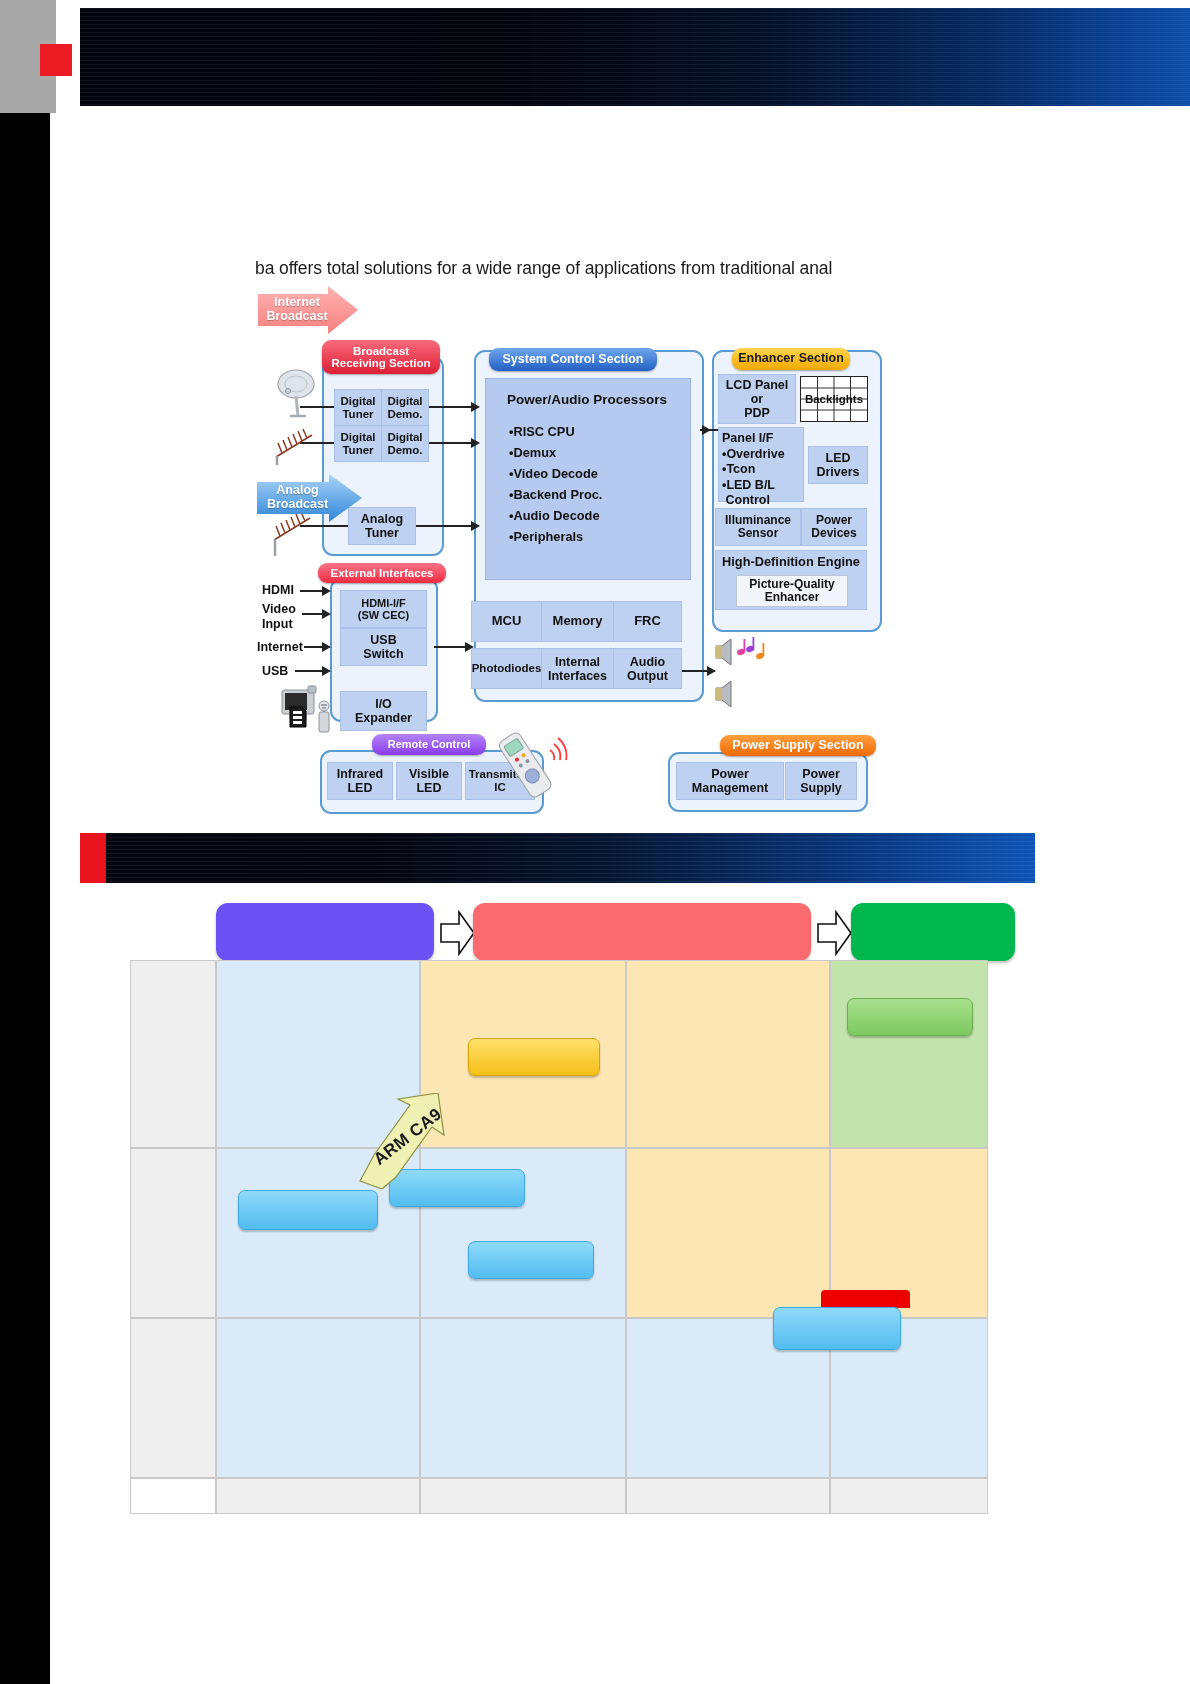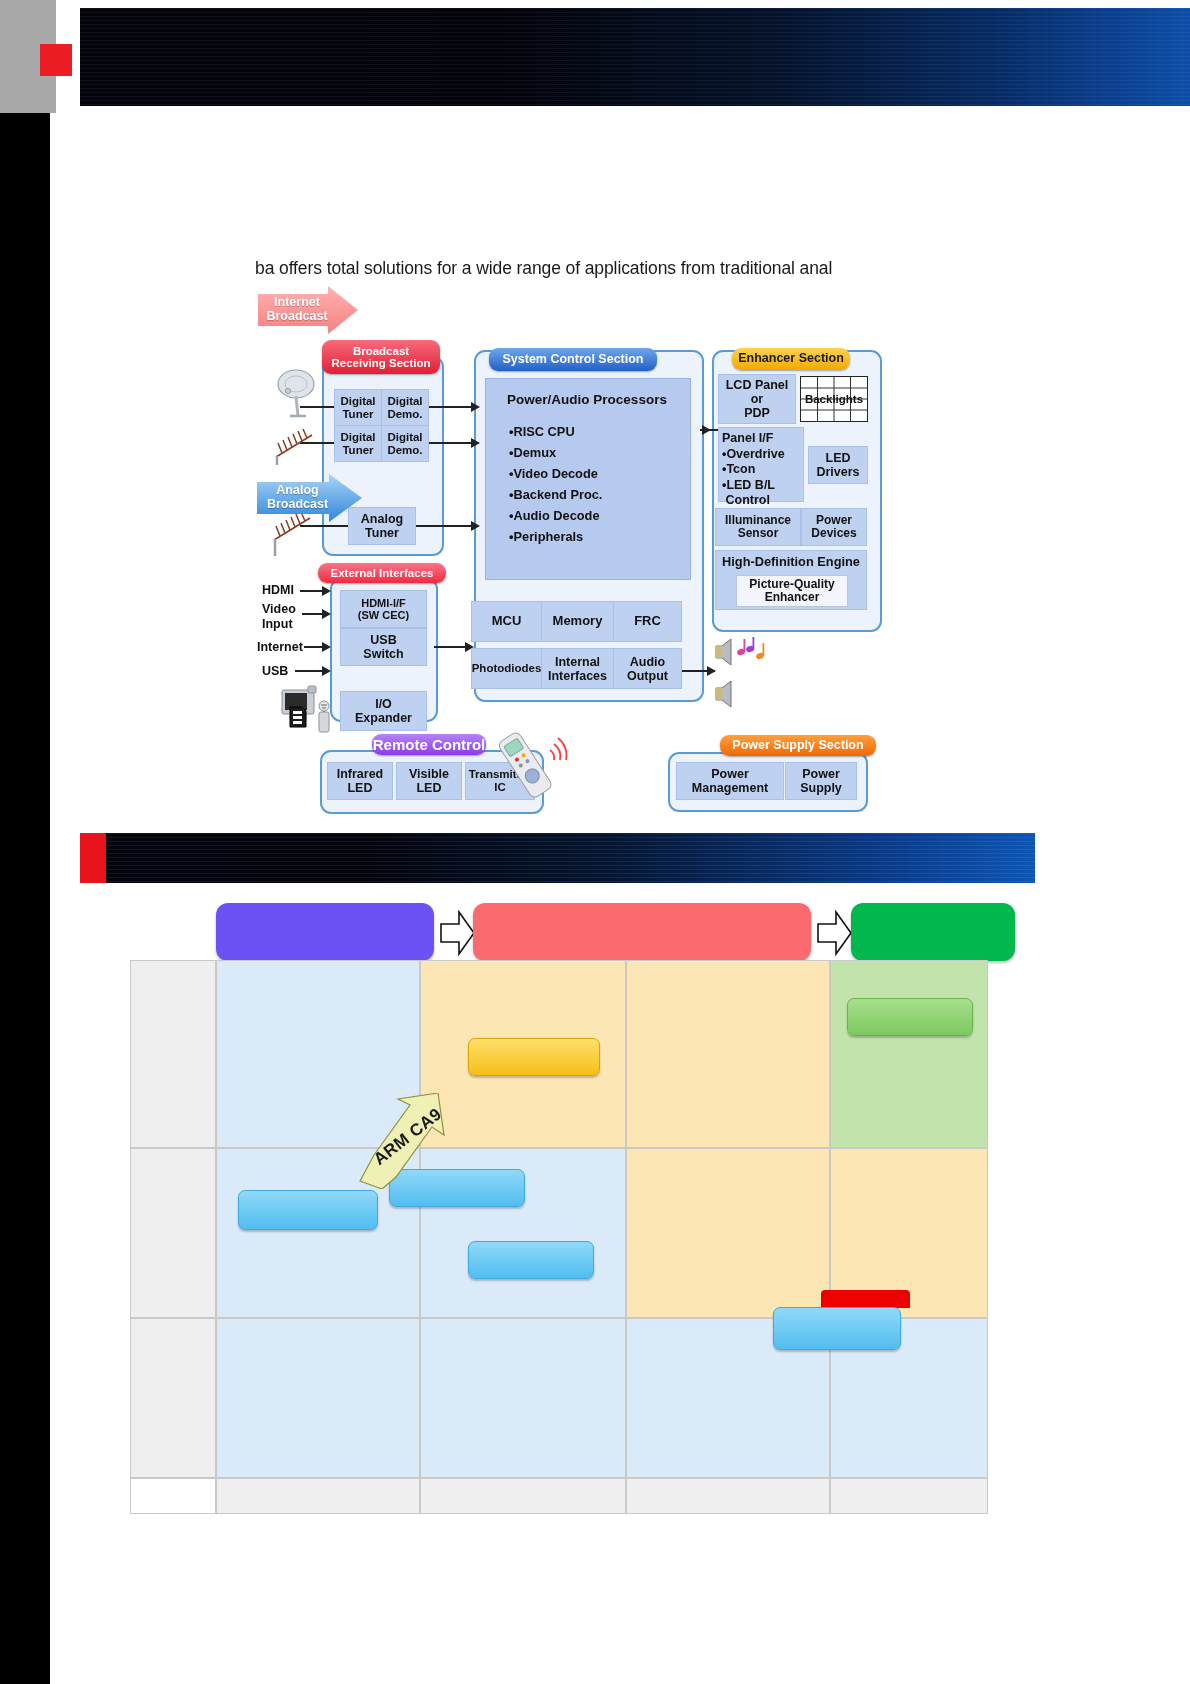--- a/index.html
+++ b/index.html
@@ -299,21 +299,21 @@
       <ellipse cx="24" cy="20" rx="4" ry="3" transform="rotate(-20 24 20)"></ellipse>
       <rect x="26.5" y="7" width="1.8" height="13"></rect>
     </g>
 </svg>
 <svg class="art" style="left:714px;top:679px;" width="26" height="30" viewBox="0 0 26 30">
   <path d="M2,9 L8,9 L17,2 L17,28 L8,21 L2,21 Z" fill="#b9bcc0" stroke="#6e7277"></path>
   <rect x="2" y="9" width="6" height="12" fill="#cdb97a"></rect>
 </svg>
 
 <div class="sec-box" style="left:320px;top:750px;width:220px;height:60px;"></div>
-<div class="sec-pill" style="left:372px;top:734px;width:114px;height:21px;background:linear-gradient(180deg,#b484f7,#8a3ceb);font-size:15px;">
+<div class="sec-pill" style="left:372px;top:734px;width:114px;height:21px;background:linear-gradient(180deg,#b484f7,#8a3ceb);font-size:11px;">
   <span>Remote Control</span>
 </div>
 <div class="blk" style="left:327px;top:762px;width:64px;height:36px;font-size:12.5px;">
   <span>Infrared<br>LED</span>
   </div>
 <div class="blk" style="left:396px;top:762px;width:64px;height:36px;font-size:12.5px;">
   <span>Visible<br>LED</span>
   </div>
 <div class="blk" style="left:465px;top:762px;width:68px;height:36px;font-size:11.5px;">
   <span>Transmitter<br>IC</span>

